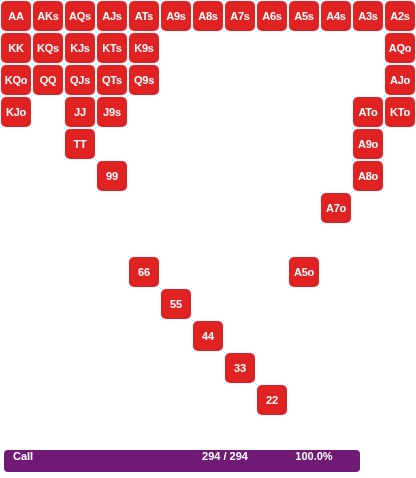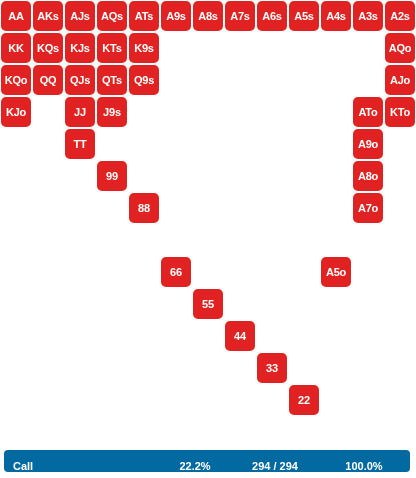--- a/index.html
+++ b/index.html
@@ -59,26 +59,26 @@
     font-weight: bold;
     letter-spacing: -0.2px;
     line-height: 1;
     white-space: nowrap;
   }
   
   #legend-bar {
     position: absolute;
     left: 4px;
     top: 450px;
-    width: 406px;
+    width: 356px;
     height: 22px;
-    background: #0369a1;
+    background: #701a75;
     border-radius: 4px;
     display: flex;
-    align-items: flex-end;
+    align-items: flex-start;
     color: #ffffff;
     font-size: 11px;
     font-weight: bold;
   }
   #legend-action {
     margin-left: 9px;
     flex: 0 0 auto;
   }
   #legend-spacer {
     flex: 1 1 auto;
@@ -100,28 +100,28 @@
       <div class="cell on">
         <div class="chip"></div>
         <span class="label">AA</span>
       </div>
       <div class="cell on">
         <div class="chip"></div>
         <span class="label">AKs</span>
       </div>
       <div class="cell on">
         <div class="chip"></div>
+        <span class="label">AQs</span>
+      </div>
+      <div class="cell on">
+        <div class="chip"></div>
         <span class="label">AJs</span>
       </div>
       <div class="cell on">
         <div class="chip"></div>
-        <span class="label">AQs</span>
-      </div>
-      <div class="cell on">
-        <div class="chip"></div>
         <span class="label">ATs</span>
       </div>
       <div class="cell on">
         <div class="chip"></div>
         <span class="label">A9s</span>
       </div>
       <div class="cell on">
         <div class="chip"></div>
         <span class="label">A8s</span>
       </div>
@@ -274,24 +274,20 @@
       <div class="cell off"></div>
       <div class="cell on">
         <div class="chip"></div>
         <span class="label">A8o</span>
       </div>
       <div class="cell off"></div>
       <div class="cell off"></div>
       <div class="cell off"></div>
       <div class="cell off"></div>
       <div class="cell off"></div>
-      <div class="cell on">
-        <div class="chip"></div>
-        <span class="label">88</span>
-      </div>
       <div class="cell off"></div>
       <div class="cell off"></div>
       <div class="cell off"></div>
       <div class="cell off"></div>
       <div class="cell off"></div>
       <div class="cell off"></div>
       <div class="cell on">
         <div class="chip"></div>
         <span class="label">A7o</span>
       </div>

